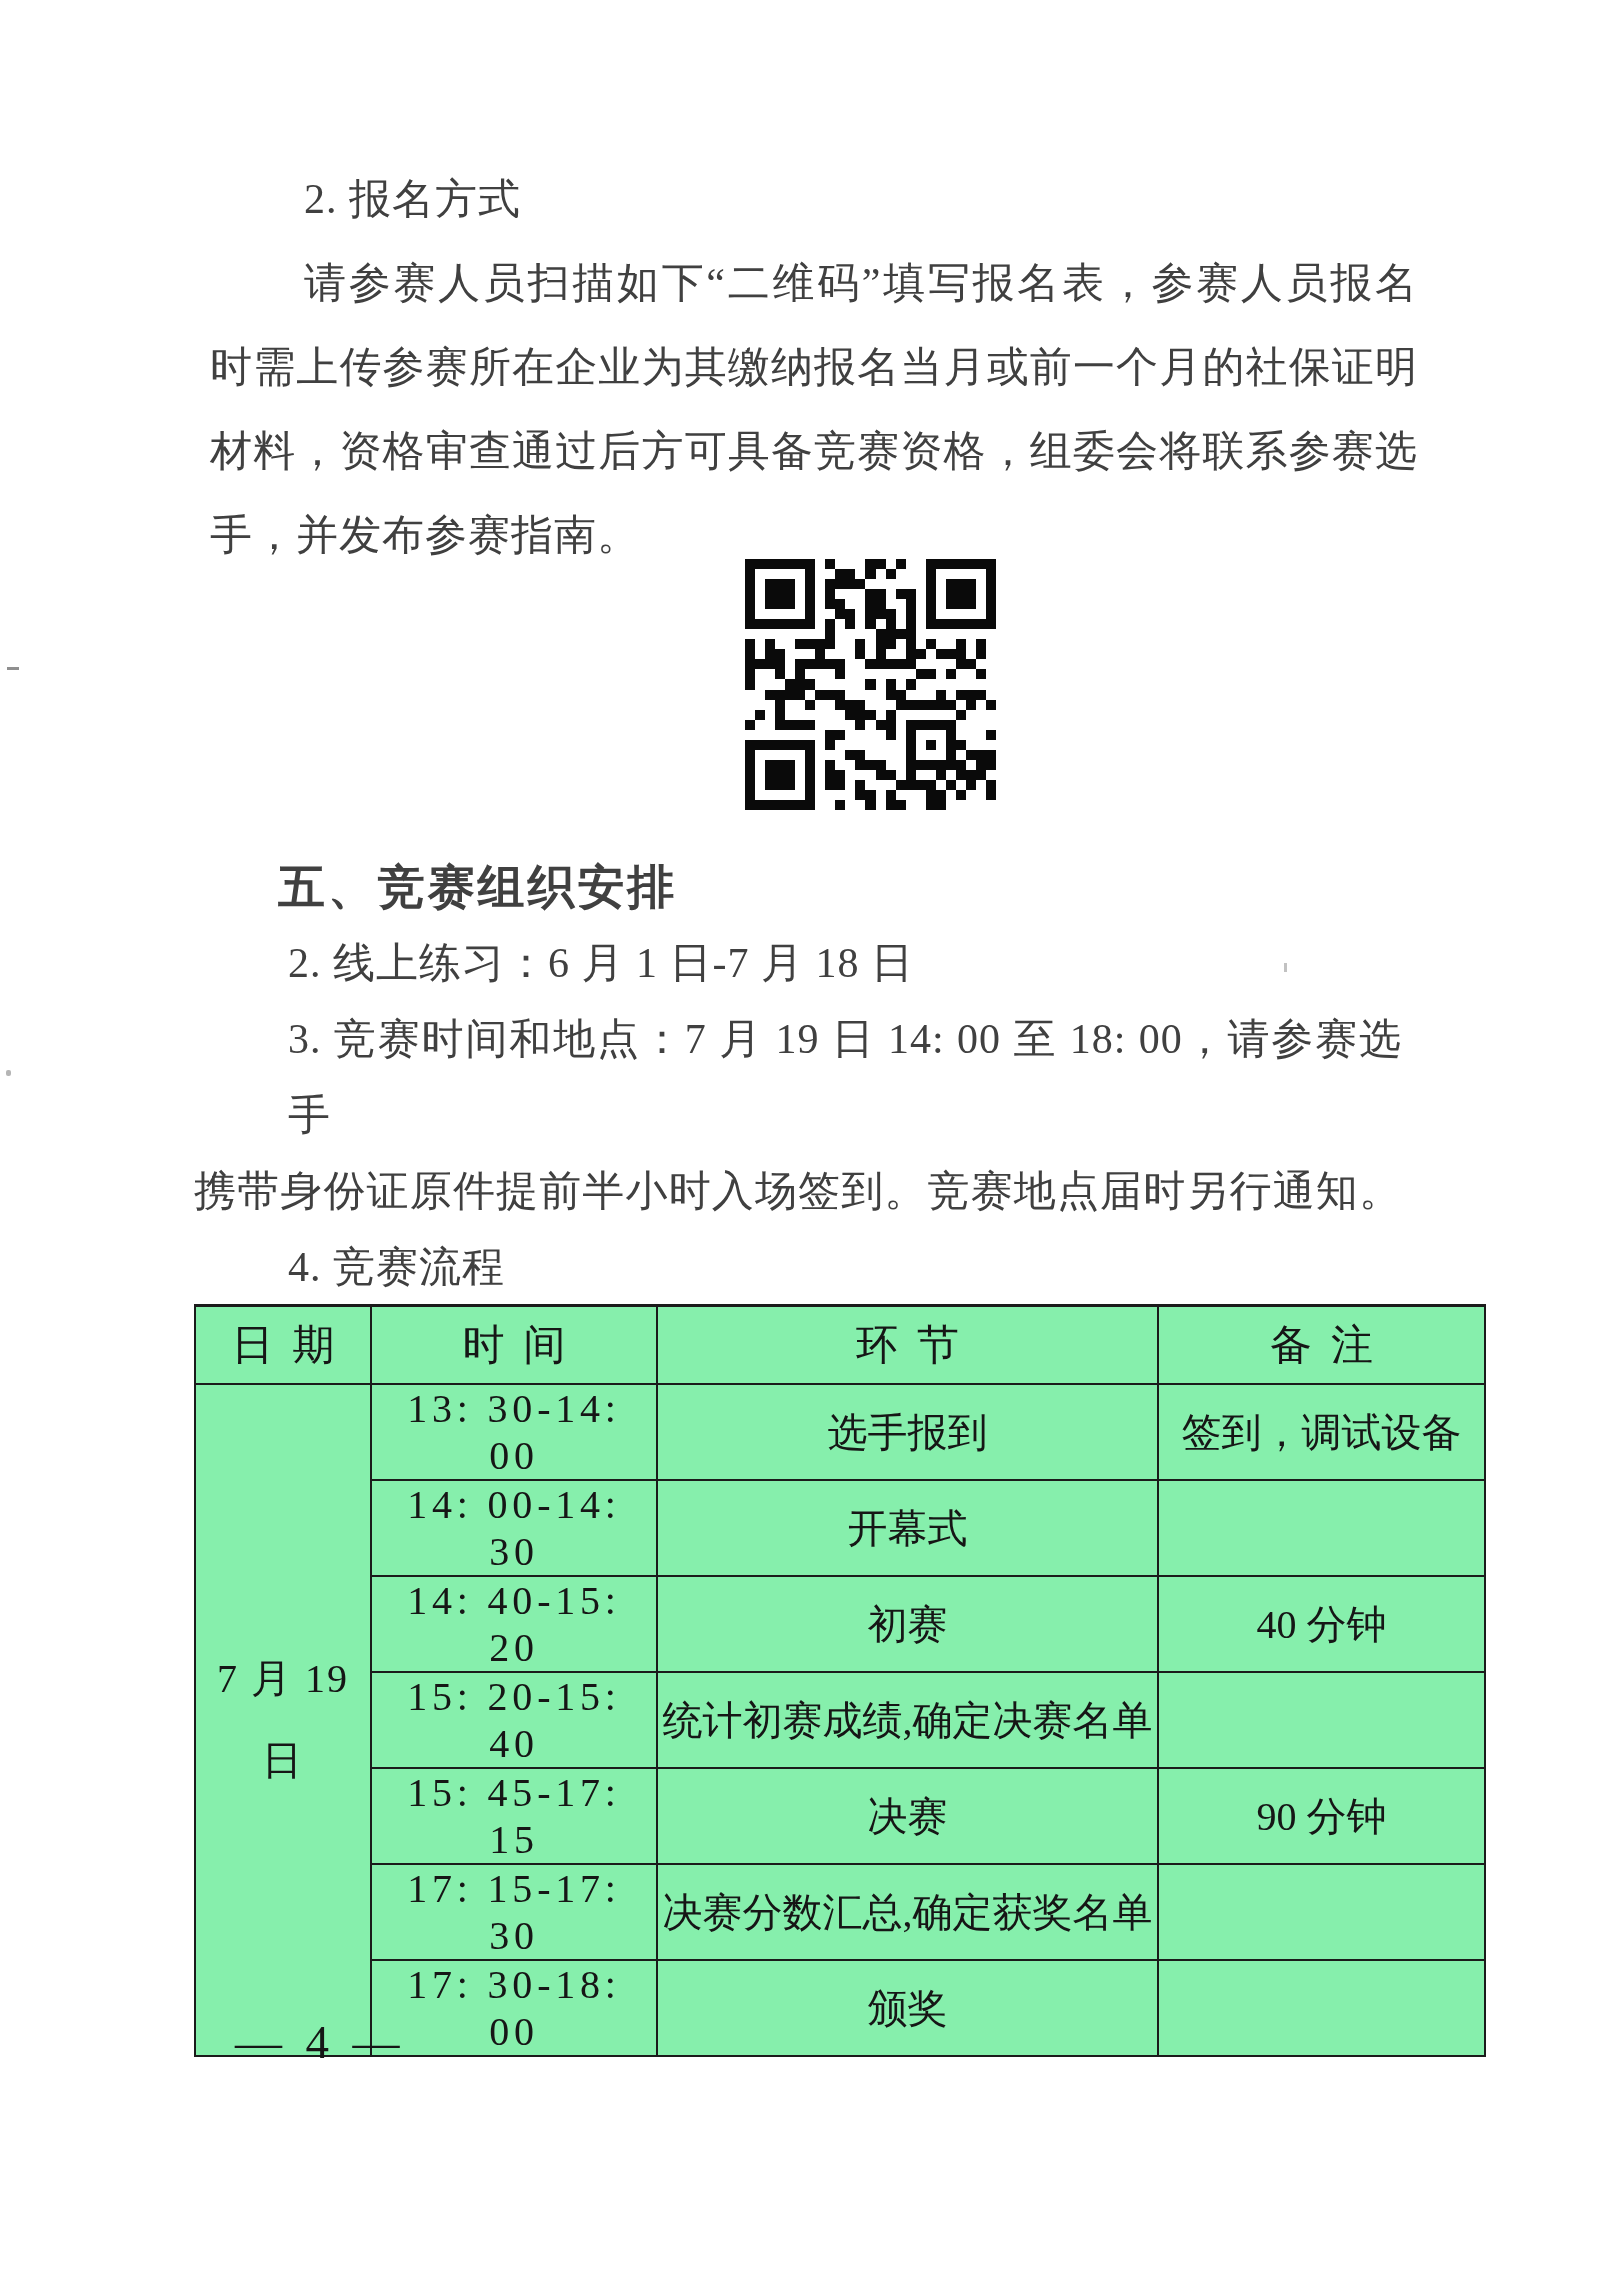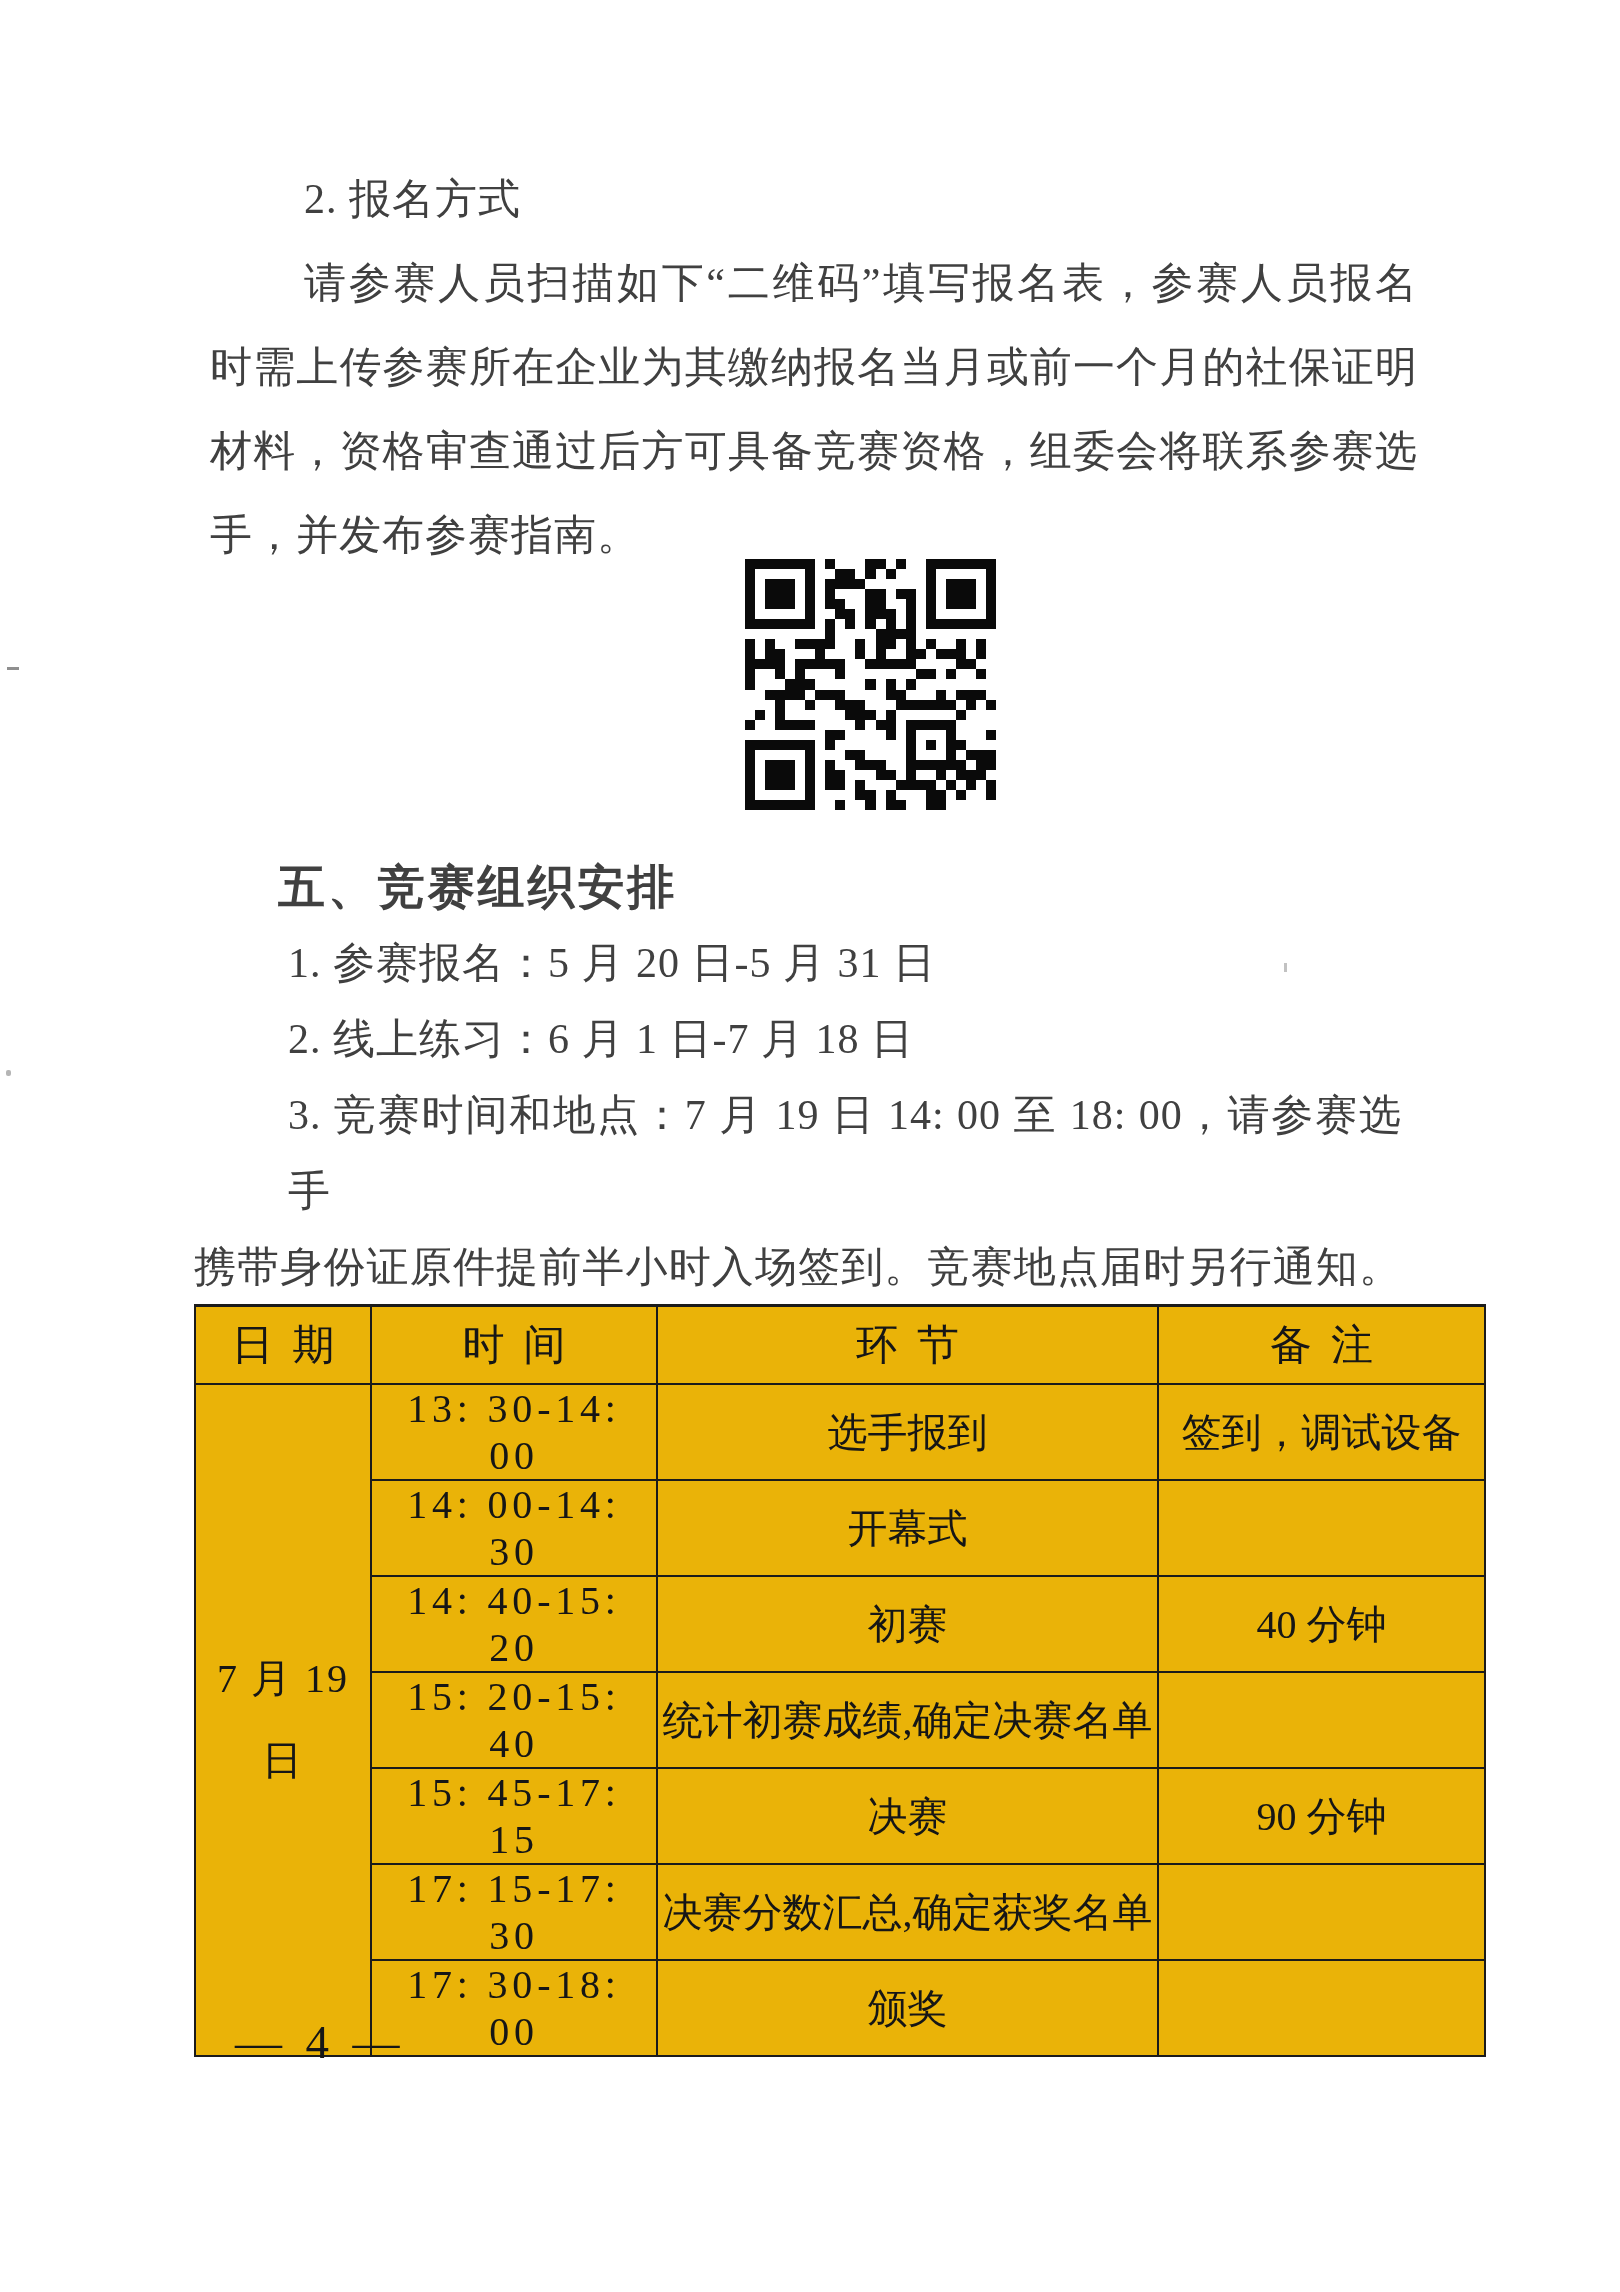--- a/index.html
+++ b/index.html
@@ -45,21 +45,21 @@
     height: 251px;
     background: #ffffff;
   }
   #qr-box svg { display: block; width: 251px; height: 251px; }
   
   #table-wrap { position: absolute; left: 194px; top: 1304px; }
   table.schedule {
     border-collapse: collapse;
     table-layout: fixed;
     width: 1291px;
-    background: #eab308;
+    background: #86efac;
   }
   table.schedule th, table.schedule td {
     border: 2px solid #1b1b1b;
     text-align: center;
     vertical-align: middle;
     font-size: 40px;
     color: #161616;
     padding: 0 3.9px;
     overflow: hidden;
   }
@@ -411,21 +411,20 @@
         <rect x="12" y="24" width="1" height="1"></rect>
         <rect x="14" y="24" width="1" height="1"></rect>
         <rect x="15" y="24" width="1" height="1"></rect>
         <rect x="18" y="24" width="1" height="1"></rect>
         <rect x="19" y="24" width="1" height="1"></rect>
       </svg>
   </div>
 
   <div id="section5-block" class="textblock">
     <div class="line section-heading">五、竞赛组织安排</div>
-    <div class="line indent">1. 参赛报名：5 月 20 日-5 月 31 日</div>
     <div class="line indent">2. 线上练习：6 月 1 日-7 月 18 日</div>
     <div class="line indent justify">3. 竞赛时间和地点：7 月 19 日 14: 00 至 18: 00，请参赛选手</div>
     <div class="line justify">携带身份证原件提前半小时入场签到。竞赛地点届时另行通知。</div>
     <div class="line indent">4. 竞赛流程</div>
   </div>
 
   <div id="table-wrap">
     <table class="schedule">
       <colgroup>
         <col style="width:176px">

